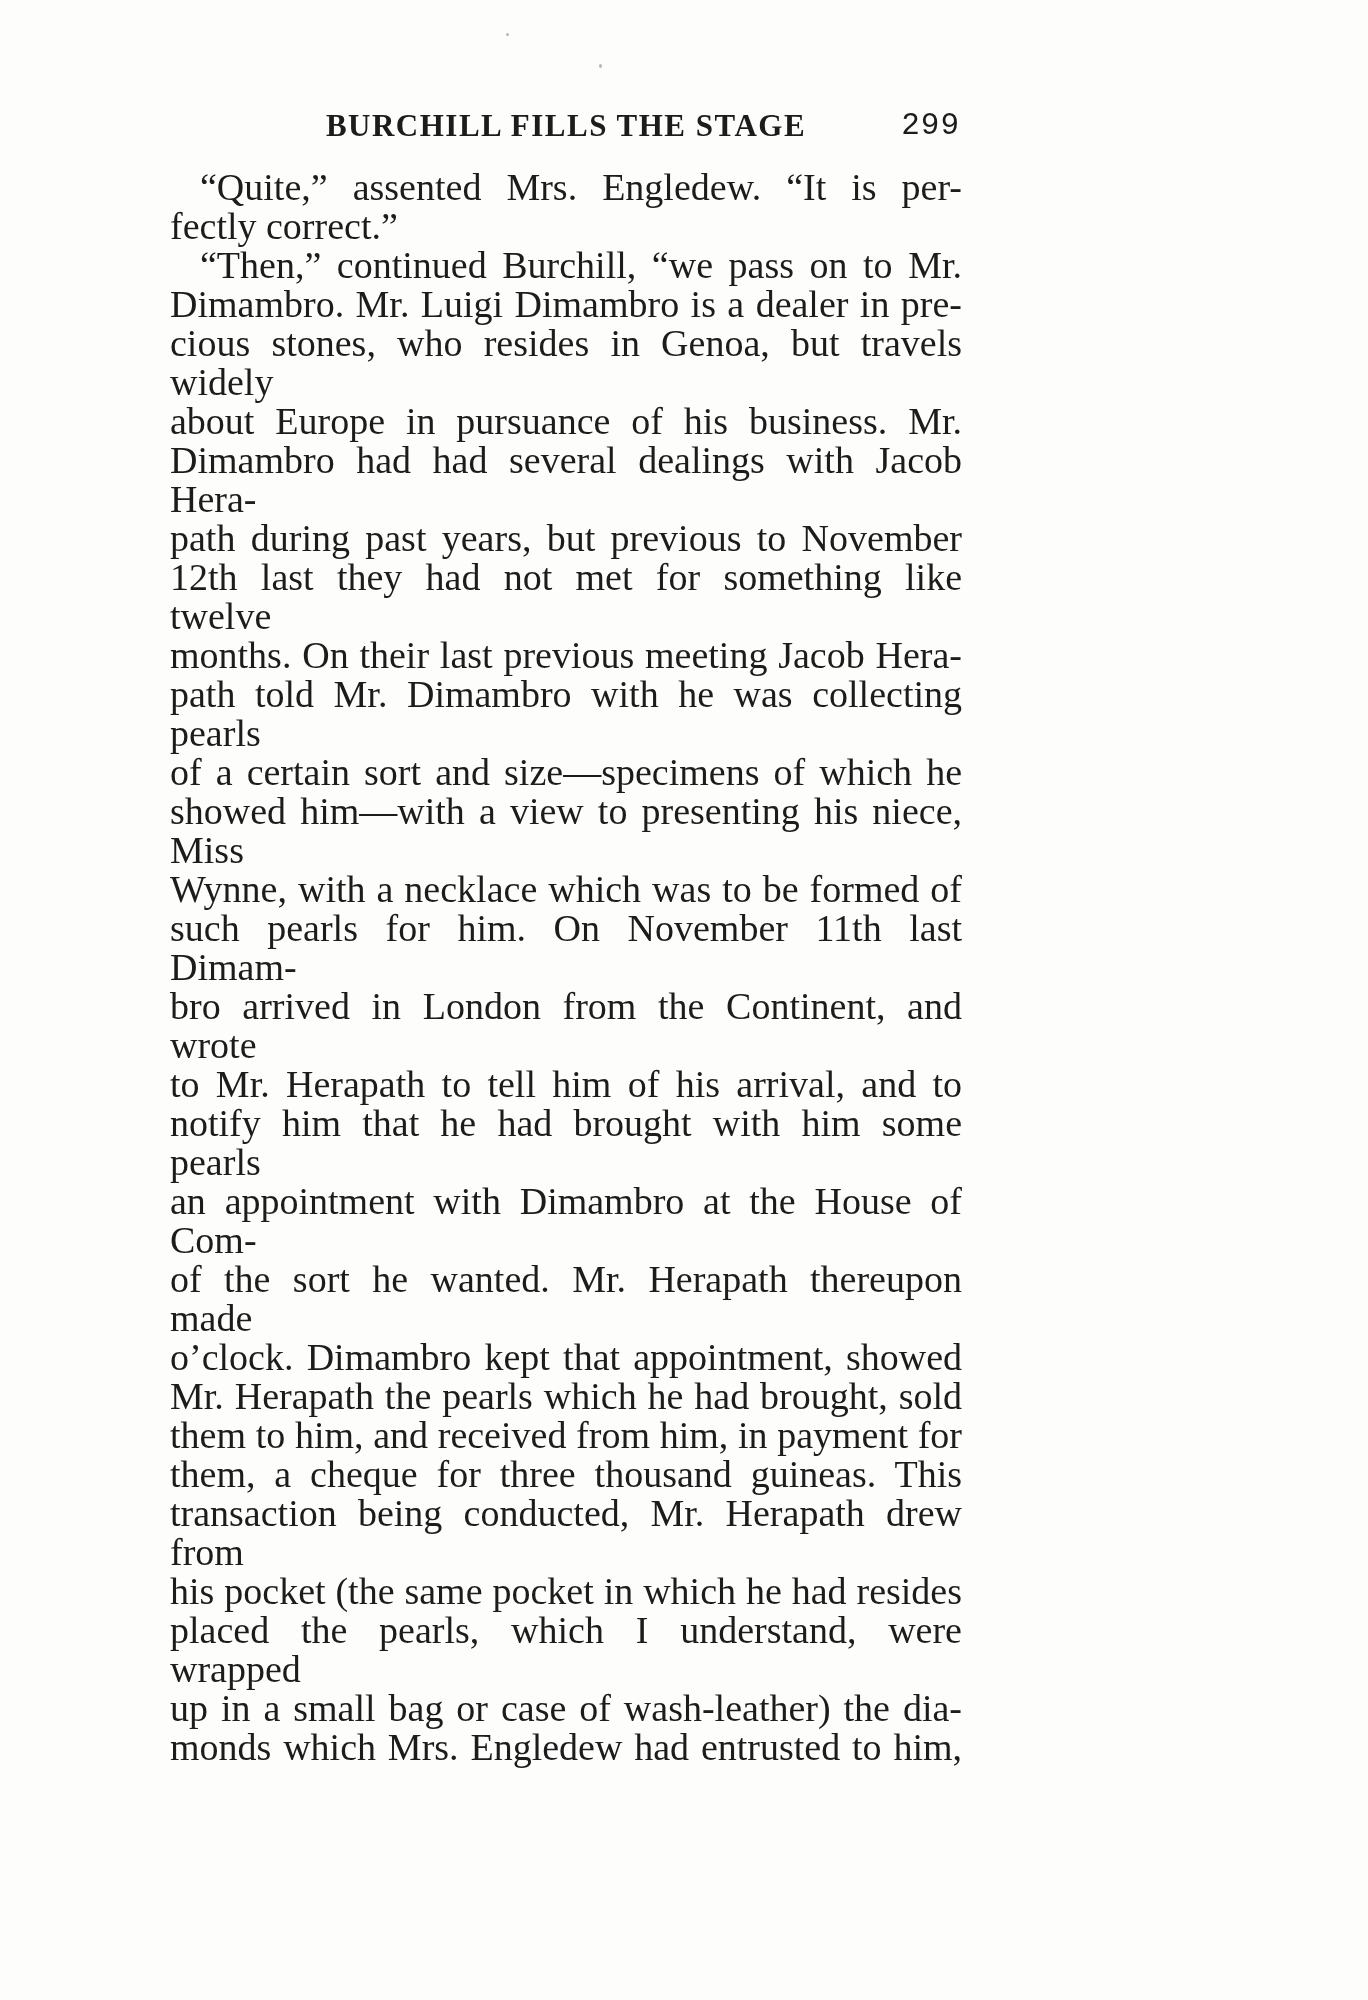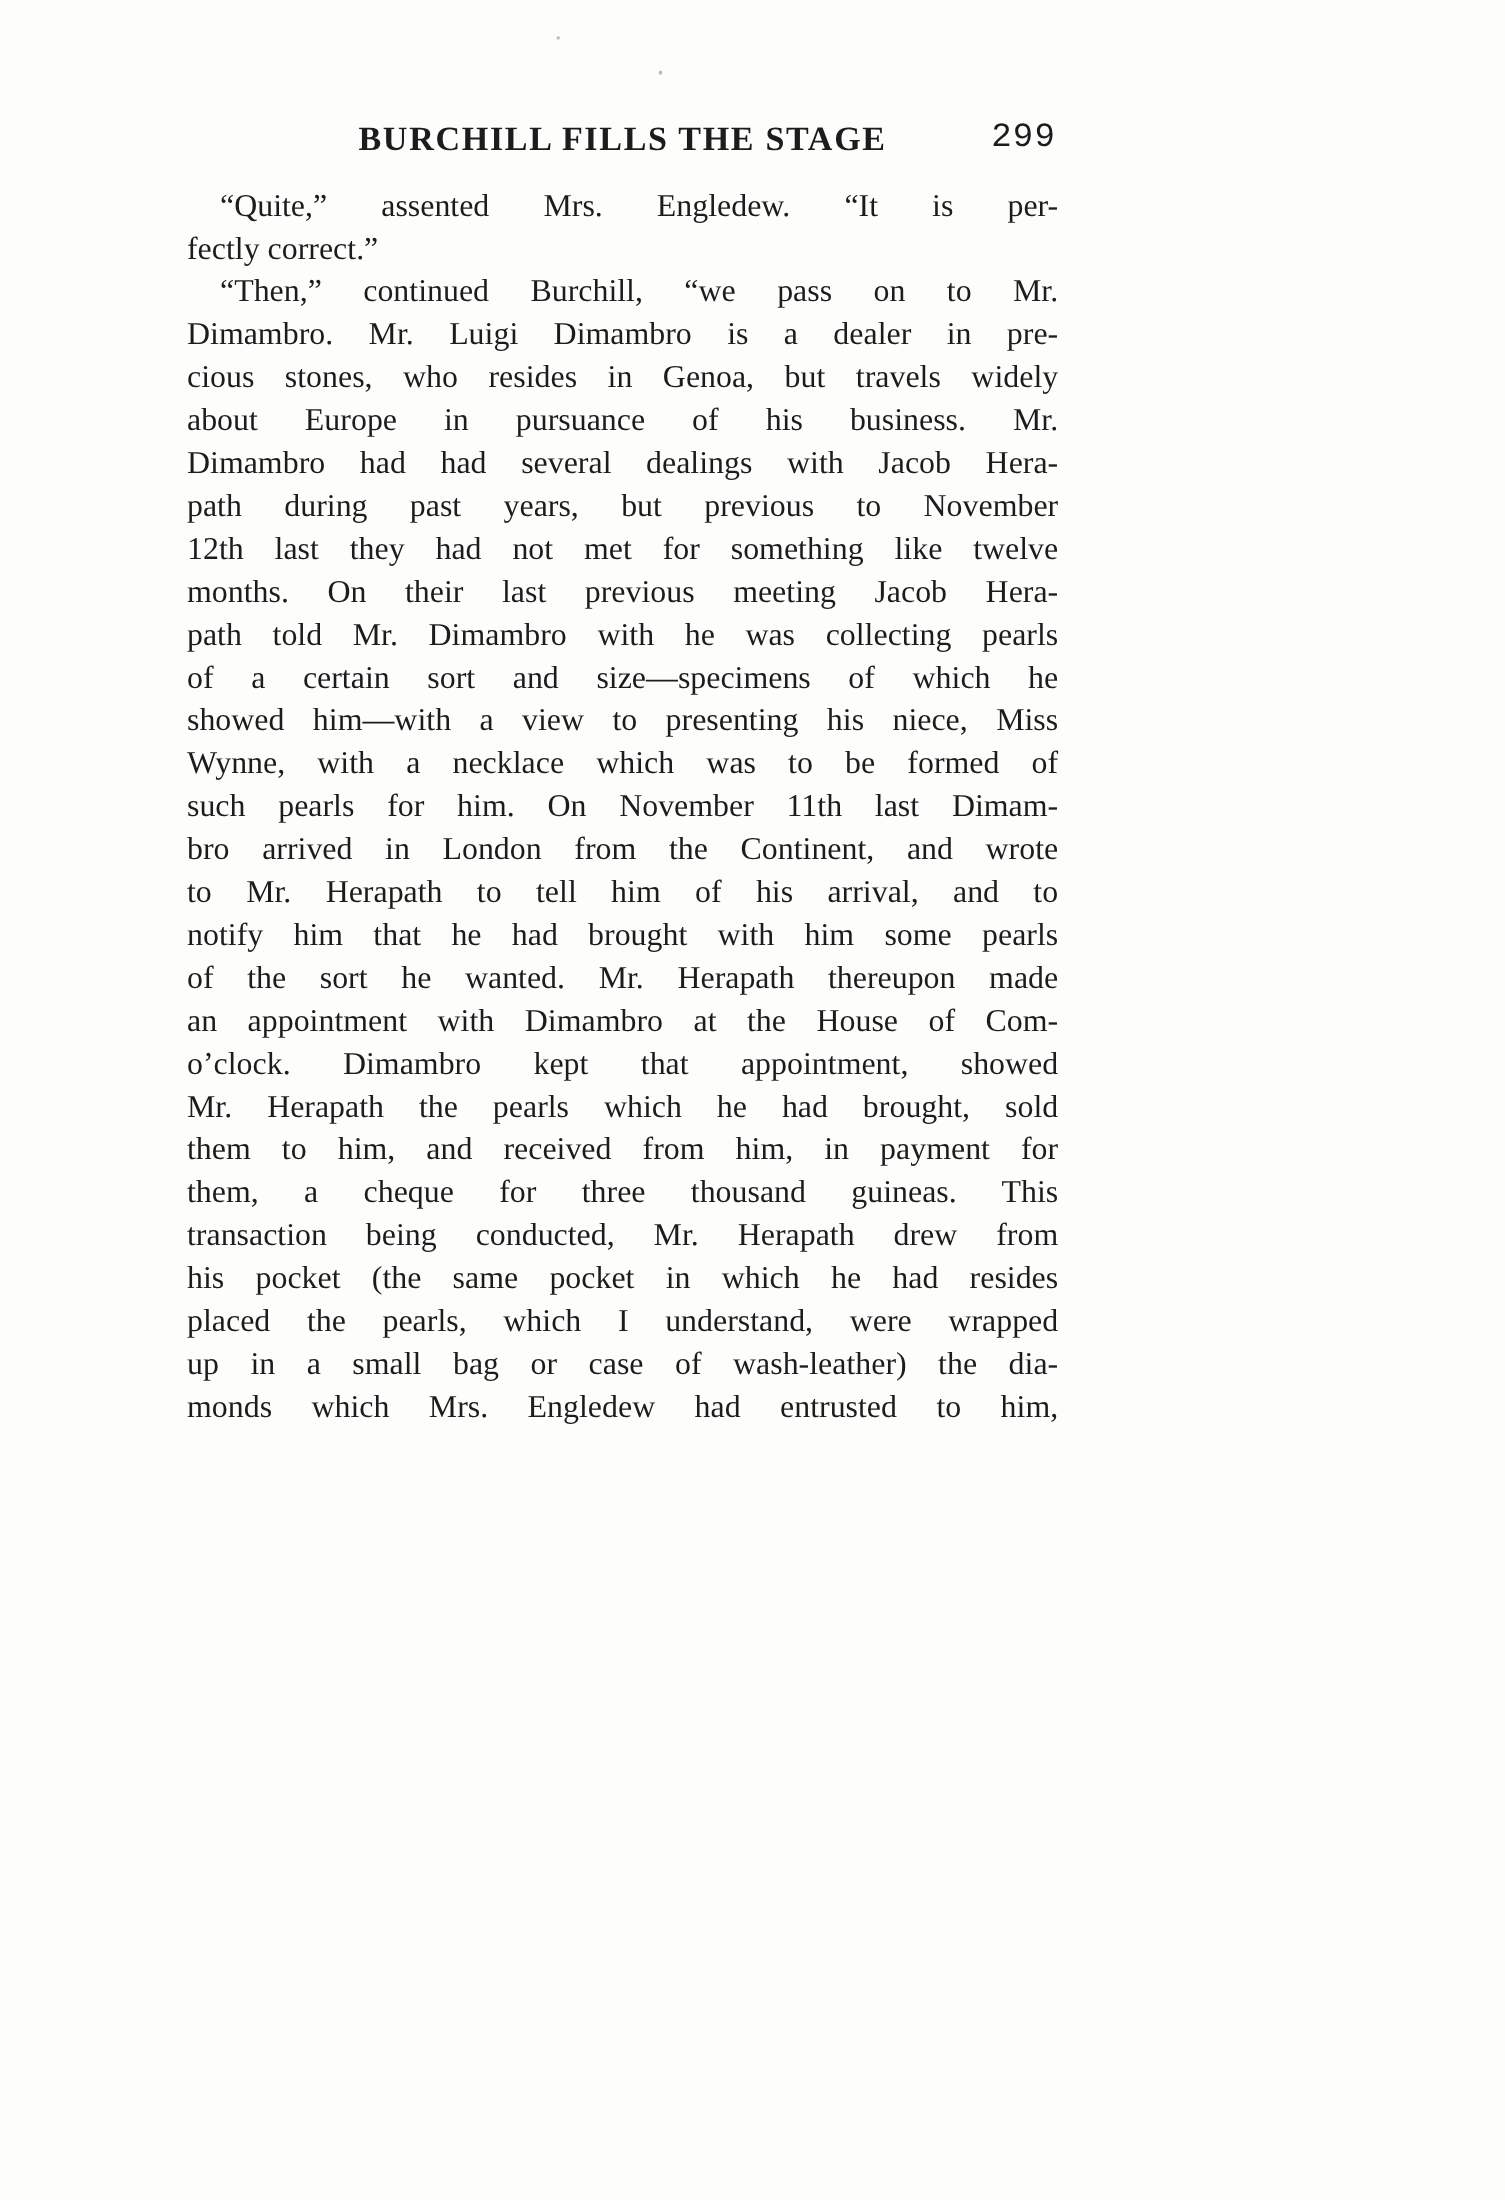--- a/index.html
+++ b/index.html
@@ -37,21 +37,21 @@
     font-weight: bold;
   }
   .pagenum {
     position: absolute;
     right: 2px;
     top: 0;
     letter-spacing: 1px;
     font-family: Liberation Mono, monospace;
   }
   .pagebody {
-    font-size: 29px;
+    font-size: 38px;
     line-height: 39px;
     font-family: Liberation Serif, serif;
   }
   .line {
     text-align: justify;
     text-align-last: justify;
   }
   .line.flush {
     text-align-last: left;
   }
@@ -89,22 +89,22 @@
         <div class="line">12th last they had not met for something like twelve</div>
         <div class="line">months. On their last previous meeting Jacob Hera-</div>
         <div class="line">path told Mr. Dimambro with he was collecting pearls</div>
         <div class="line">of a certain sort and size—specimens of which he</div>
         <div class="line">showed him—with a view to presenting his niece, Miss</div>
         <div class="line">Wynne, with a necklace which was to be formed of</div>
         <div class="line">such pearls for him. On November 11th last Dimam-</div>
         <div class="line">bro arrived in London from the Continent, and wrote</div>
         <div class="line">to Mr. Herapath to tell him of his arrival, and to</div>
         <div class="line">notify him that he had brought with him some pearls</div>
+        <div class="line">an appointment with Dimambro at the House of Com-</div>
         <div class="line">of the sort he wanted. Mr. Herapath thereupon made</div>
-        <div class="line">an appointment with Dimambro at the House of Com-</div>
         <div class="line">o’clock. Dimambro kept that appointment, showed</div>
         <div class="line">Mr. Herapath the pearls which he had brought, sold</div>
         <div class="line">them to him, and received from him, in payment for</div>
         <div class="line">them, a cheque for three thousand guineas. This</div>
         <div class="line">transaction being conducted, Mr. Herapath drew from</div>
         <div class="line">his pocket (the same pocket in which he had resides</div>
         <div class="line">placed the pearls, which I understand, were wrapped</div>
         <div class="line">up in a small bag or case of wash-leather) the dia-</div>
         <div class="line">monds which Mrs. Engledew had entrusted to him,</div>
       </div>

